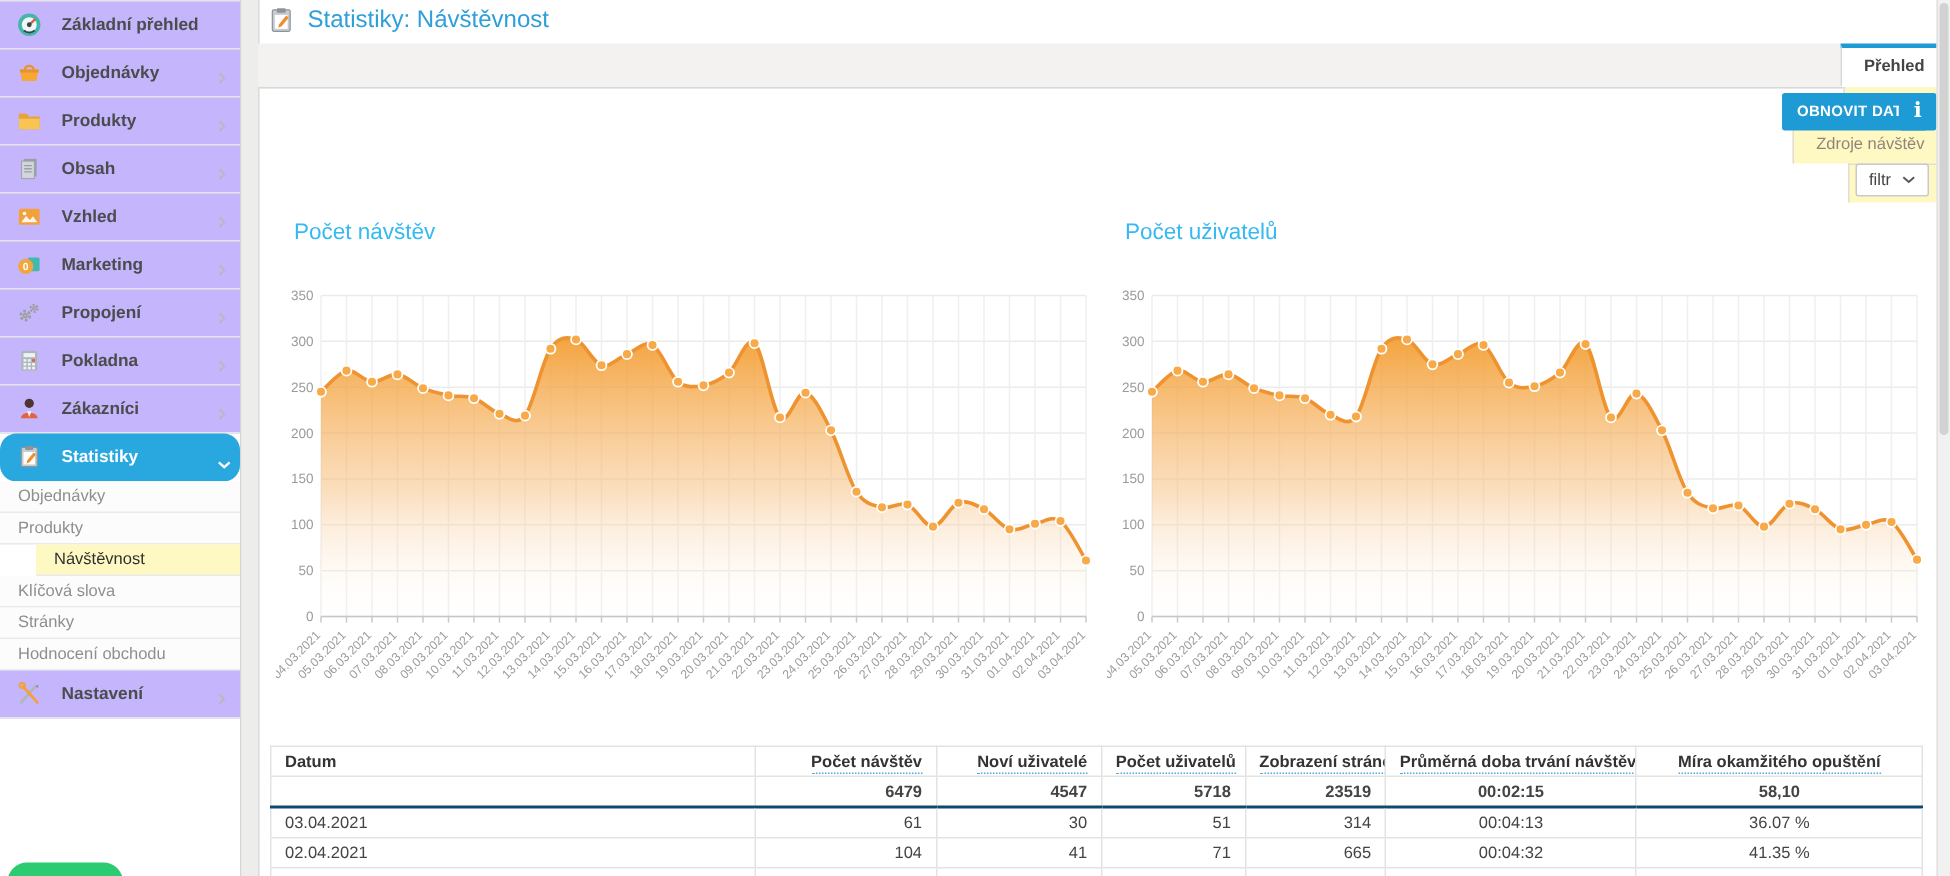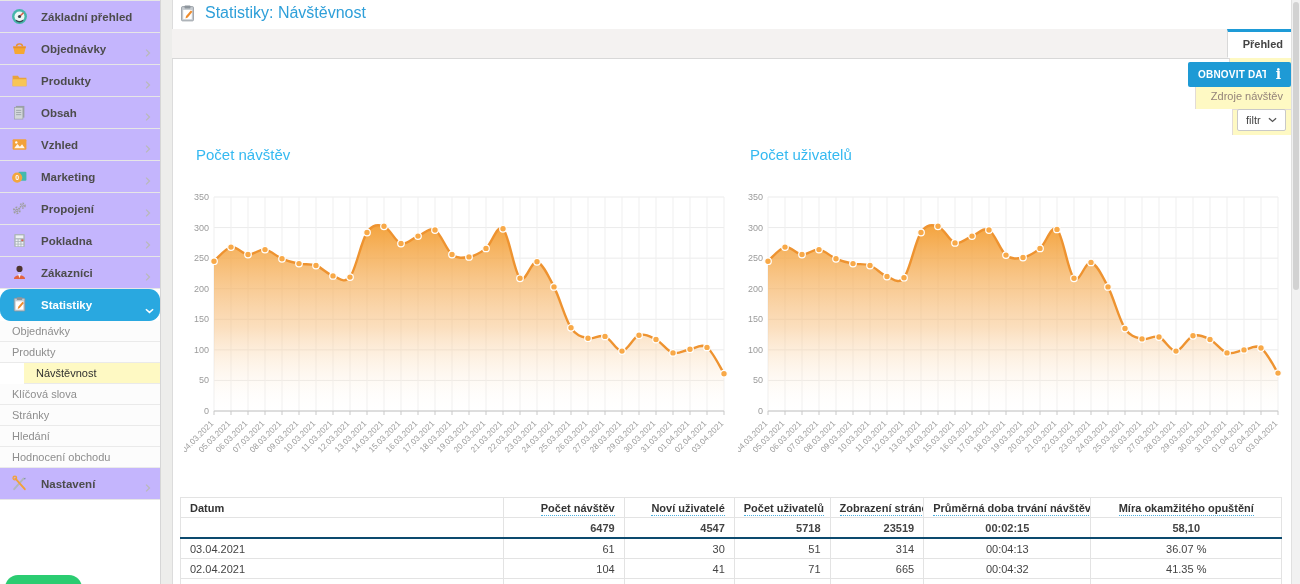--- a/index.html
+++ b/index.html
@@ -16,21 +16,21 @@
   .nav-item .ic{width:17px;height:17px;flex:0 0 17px;}
   .nav-item .ic svg{width:17px;height:17px;display:block;}
   .nav-item .lbl{margin-left:13px;font-size:11.5px;font-weight:bold;color:#4c4c4c;}
   .nav-item .arrow{margin-left:auto;margin-right:9px;width:6px;height:10px;}
   .nav-item.active{background:#29a8e0;border-bottom:1px solid #29a8e0;border-radius:11px;}
   .nav-item.active .lbl{color:#fff;}
   .sub-item{display:flex;align-items:center;height:20px;border-bottom:1px solid #eaeaea;padding-left:12px;font-size:11px;color:#8e8e8e;background:#fcfcfc;cursor:pointer;}
   .sub-item.active{color:#2f2f2f;font-weight:normal;background:#fef9c3;margin-left:24px;}
   .green-btn{position:absolute;left:5px;top:575px;width:77px;height:26px;border-radius:13px;background:#2bcc71;z-index:4;}
   
-  .main-title{position:absolute;left:178px;top:4px;display:flex;z-index:2;}
+  .main-title{position:absolute;left:178px;top:4px;display:flex;align-items:center;z-index:2;}
   .main-title .ic{width:19px;height:19px;margin-right:8px;}
   .main-title .ic svg{width:19px;height:19px;display:block;}
   .main-title .txt{font-size:16px;color:#2e9fd9;}
   
   .tabbar{position:absolute;left:172px;top:29px;right:0;height:29px;background:#f4f2f1;border-bottom:1px solid #d8d8d8;display:flex;align-items:flex-end;z-index:2;flex-direction:column;}
   .tab{box-sizing:border-box;height:27px;line-height:25px;padding:0 15px;font-size:11px;color:#94837a;background:#fef9c3;border:1px solid #e2dbd7;border-bottom:none;margin-right:1px;cursor:pointer;}
   .tab.active{height:30px;margin-bottom:-1px;line-height:25px;background:#fff;border:1px solid #d8d8d8;border-top:3px solid #1e9bd7;border-bottom:1px solid #fff;color:#444;font-weight:bold;z-index:3;}
   
   .btn-refresh{position:absolute;left:1188px;top:62px;height:25px;line-height:25px;padding:0 10px;background:#1e9ad5;color:#fff;font-size:10px;font-weight:bold;letter-spacing:.2px;border-radius:2px;cursor:pointer;z-index:2;}
   .btn-info{position:absolute;left:1266px;top:62px;width:25px;height:25px;background:#1e9ad5;color:#fff;border-radius:2px;text-align:center;line-height:25px;font-family:"DejaVu Serif",serif;font-weight:bold;font-size:14px;cursor:pointer;z-index:2;}
@@ -208,23 +208,20 @@
       <span>Produkty</span>
     </div>
     <div class="sub-item active">
       <span>Návštěvnost</span>
     </div>
     <div class="sub-item">
       <span>Klíčová slova</span>
     </div>
     <div class="sub-item">
       <span>Stránky</span>
-    </div>
-    <div class="sub-item">
-      <span>Hledání</span>
     </div>
     <div class="sub-item">
       <span>Hodnocení obchodu</span>
     </div>
     <div class="nav-item">
       <span class="ic">
         <svg viewBox="0 0 16 16">
           <path d="M3 13.4L12 3.2" stroke="#b0b7bd" stroke-width="1.8" stroke-linecap="round"></path>
           <path d="M12 3.2l1.8-.7-.6 1.9z" fill="#78909c"></path>
           <path d="M13 13.4L4 3.2" stroke="#f2a13b" stroke-width="1.8" stroke-linecap="round"></path>

